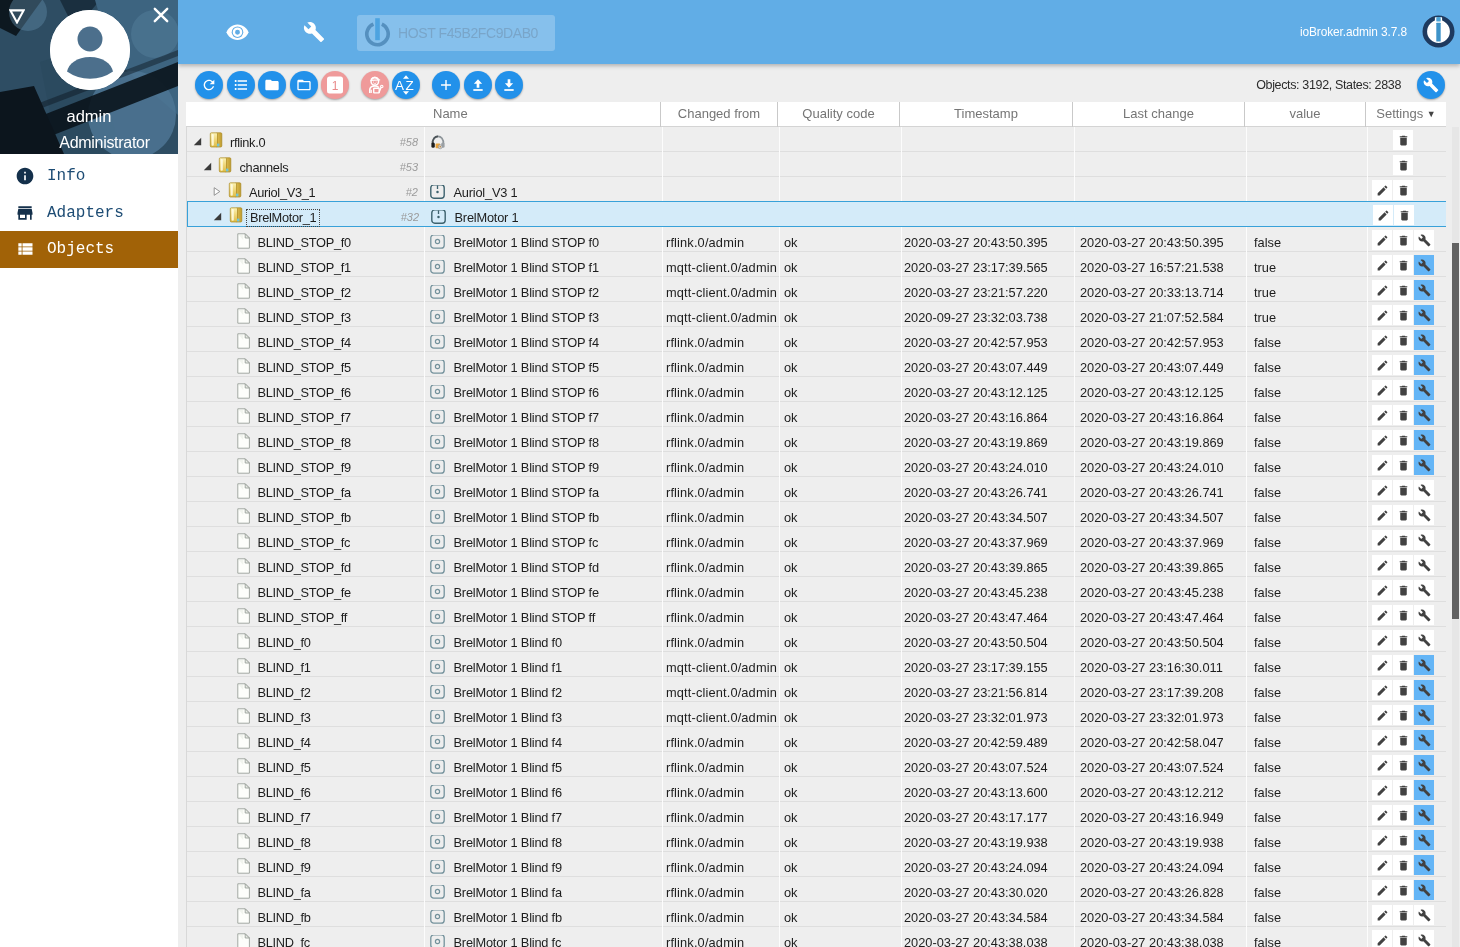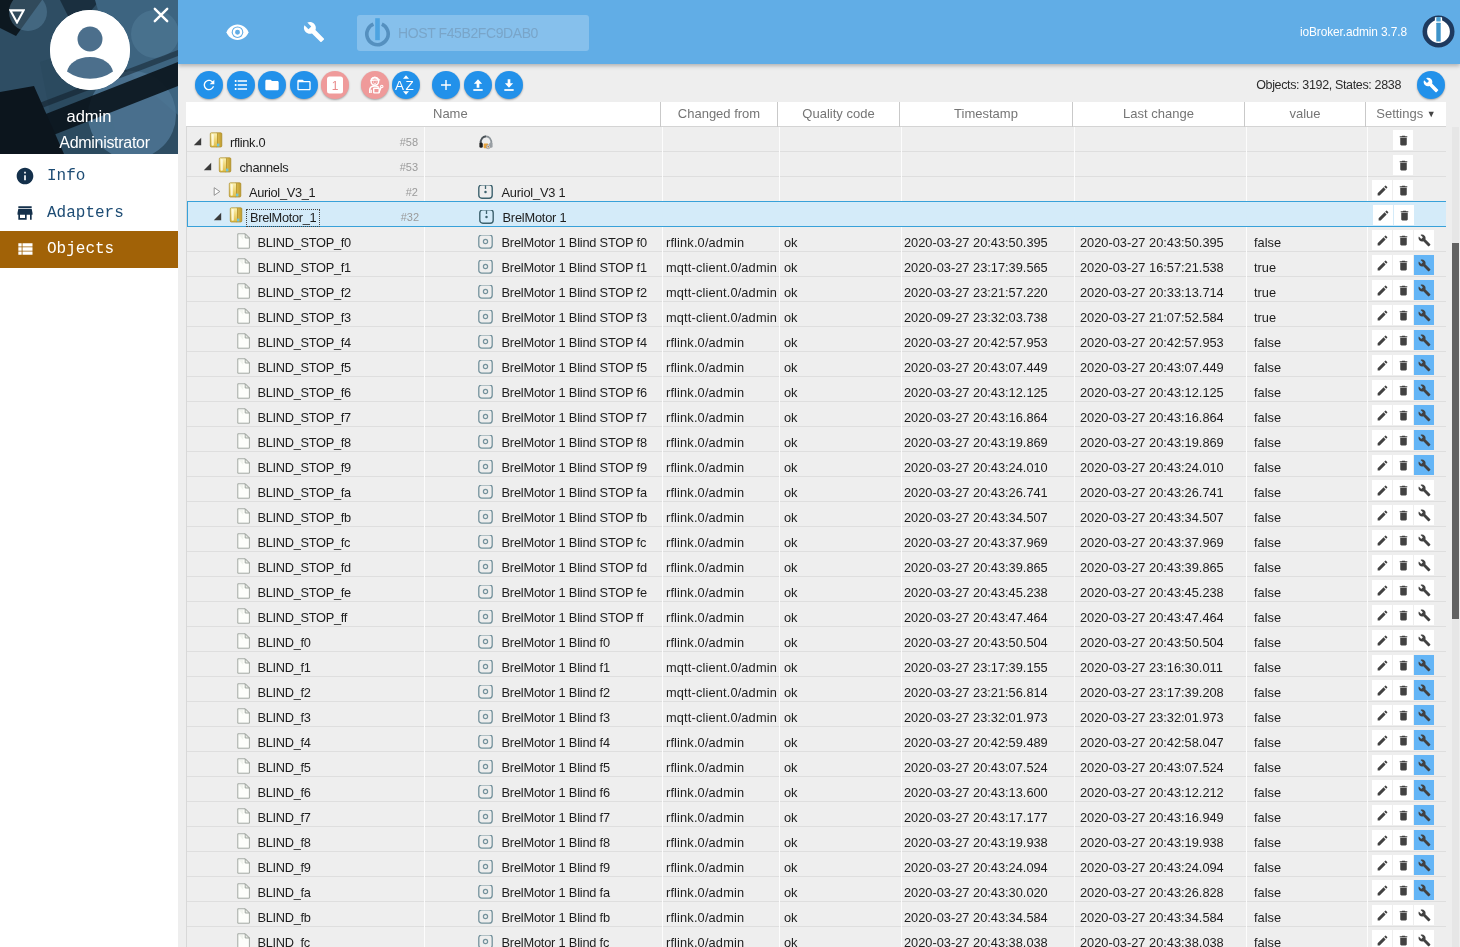--- a/index.html
+++ b/index.html
@@ -13,21 +13,21 @@
 .uadmin { position:absolute; top:107px; width:178px; text-align:center; color:#fff; font-size:16.5px; }
 .urole { position:absolute; top:133.5px; width:209px; text-align:center; color:#fff; font-size:16px; letter-spacing:-0.3px; }
 #menu { position:absolute; top:158px; width:178px;font-family:Liberation Mono, monospace; }
 .mitem { position:relative; height:36.6px; display:flex; align-items:center; color:#1d4c74; font-size:16px; }
 .mitem .mico { position:absolute; left:15px; width:20px; height:20px; }
 .mitem span.mtxt { position:absolute; left:47px; }
 .mitem.active { background:#a16207; color:#fff; }
 
 #appbar { position:absolute; left:178px; top:0; width:1282px; height:64px; background:#61ade6; box-shadow:0 2px 4px rgba(0,0,0,0.25); z-index:20; }
 .abico { position:absolute; top:0; }
-#hostbtn { position:absolute; left:179px; top:15px; width:232px; height:35.5px; background:rgba(255,255,255,0.24); border-radius:3px; }
+#hostbtn { position:absolute; left:179px; top:15px; width:198px; height:35.5px; background:rgba(255,255,255,0.24); border-radius:3px; }
 #hostbtn .hlogo { position:absolute; left:6px; top:3px; }
 #hostbtn .htxt { position:absolute; left:41px; top:10px; font-size:14px; color:#79a5c9; white-space:nowrap; letter-spacing:-0.4px; }
 #abright { position:absolute; right:53px; top:24.5px; font-size:11.9px; color:#fff; letter-spacing:-0.1px; }
 #ablogo { position:absolute; right:5.5px; top:15px; }
 
 #toolbar { position:absolute; left:178px; top:64px; width:1282px; height:38px; background:#eee; }
 .cbtn { position:absolute; top:7px; width:28px; height:28px; border-radius:50%; background:#2291ea; box-shadow:0 1px 2px rgba(0,0,0,0.3); }
 .cbtn.pink { background:#ef9a9a; }
 .cbtn svg { position:absolute; left:50%; top:50%; transform:translate(-50%,-50%); }
 #objcount { position:absolute; right:59px; top:13.8px; font-size:12.5px; color:#2b2b2b; letter-spacing:-0.35px; }
@@ -39,23 +39,23 @@
 .trow { position:relative; width:1260px; height:25px; border-bottom:1px solid #dedede; }
 .vsep { position:absolute; top:0; width:1px; height:820.5px; background:#fcfcfc; z-index:2; }
 .trow.sel { background:#d4ebf9; border:1px solid #38a1d9; margin-top:-1px; height:26px; z-index:3; }
 .texp { display:block; }
 .expw { position:absolute; top:10.5px; z-index:3; }
 .icow { position:absolute; top:5.5px; z-index:3; }
 .icow.fico { top:6.5px; }
 .tico { display:block; }
 .idtxt { position:absolute; top:8px; font-size:12.8px; color:#1d1d1d; letter-spacing:-0.3px; z-index:3; white-space:nowrap; }
 .focusbox { border:1px dotted #444; padding:0 3px 1px 3px; top:7px; }
-.cnt { position:absolute; left:166px; width:65px; text-align:right; top:9.5px; font-size:11px; color:#9b9b9b; z-index:3; }
+.cnt { position:absolute; left:166px; width:65px; text-align:right; top:9.5px; font-size:11px; color:#9b9b9b; z-index:3;font-style:italic; }
 .cell { position:absolute; top:8px; font-size:12.8px; color:#1d1d1d; white-space:nowrap; overflow:hidden; z-index:3; }
-.cname { left:243px; width:228px; height:17px;margin-left:48px; }
+.cname { left:243px; width:228px; height:17px; }
 .nico { position:absolute; left:0; top:-0.7px; }
 .ntxt { margin-left:23.5px; letter-spacing:-0.2px; }
 .cch { left:479px; width:111px; letter-spacing:0.15px; }
 .cq { left:597px; width:115px; }
 .cts { left:717px; width:168px; }
 .clc { left:893px; width:165px; }
 .cval { left:1067px; width:108px; }
 .sbtn { position:absolute; top:3.5px; width:20px; height:20px; background:#fff; z-index:3; }
 .sbtn.bluebg { background:#64b5f6; }
 .sbtn svg { position:absolute; left:3.5px; top:3.5px; }

